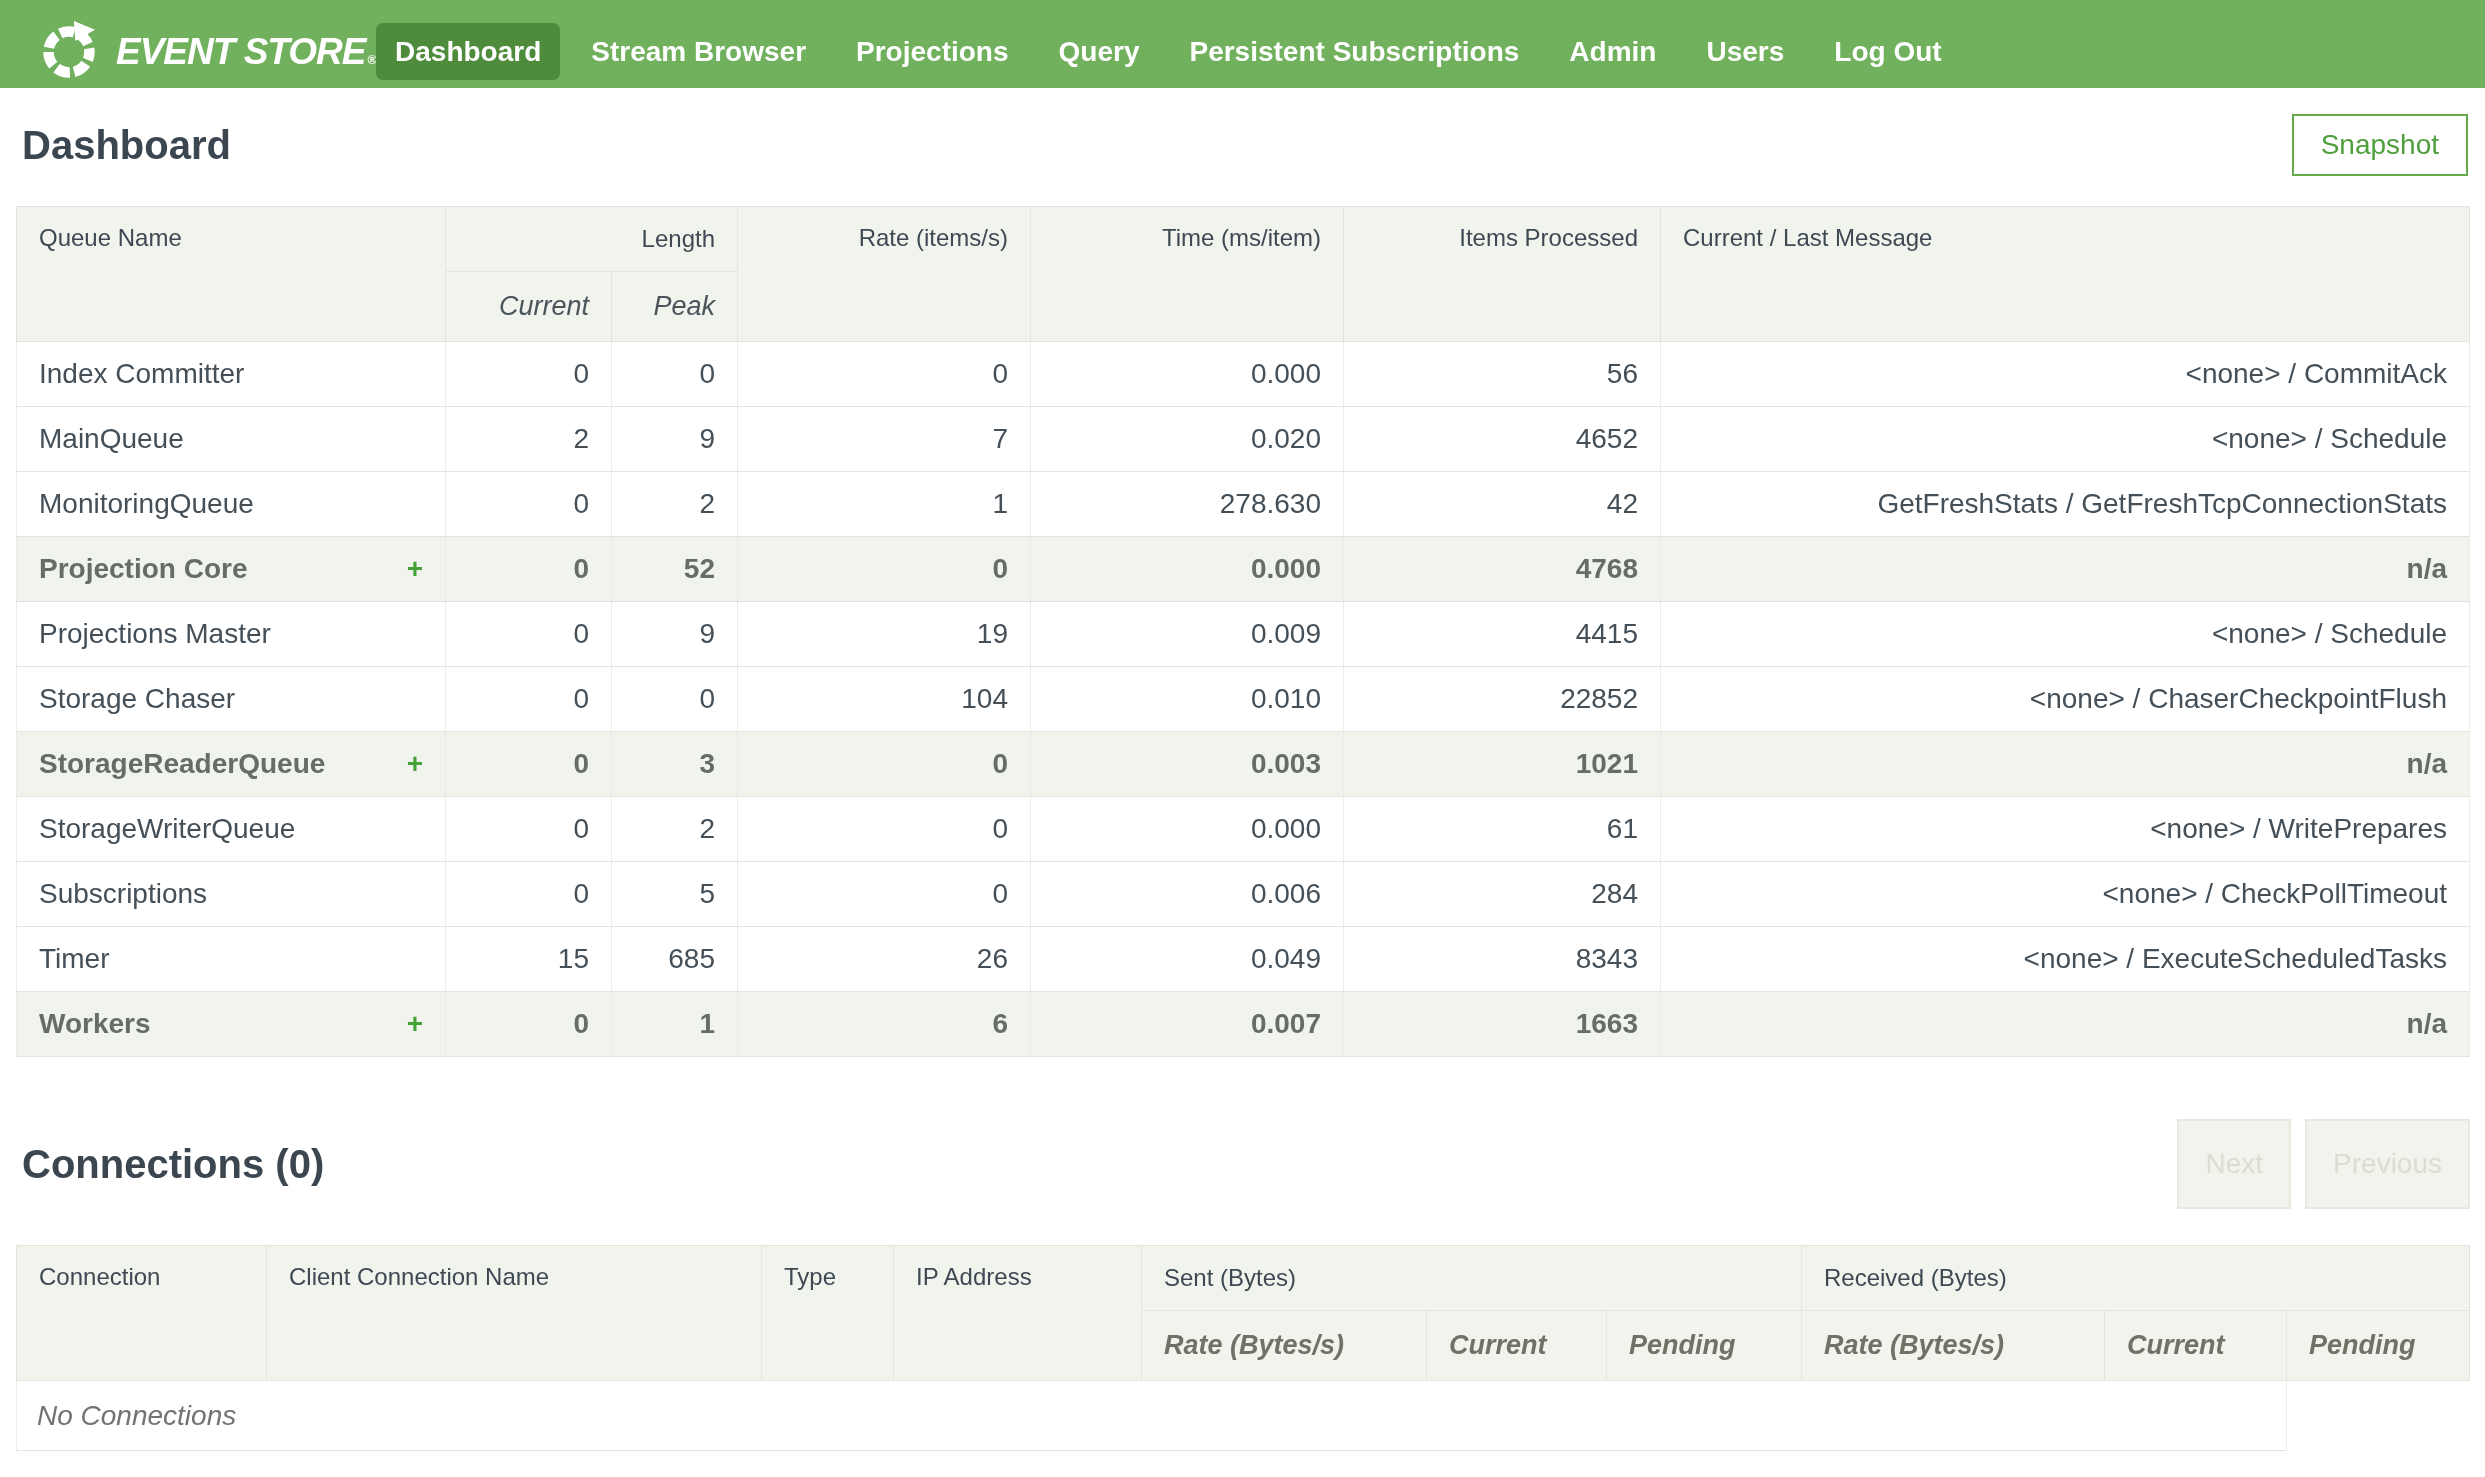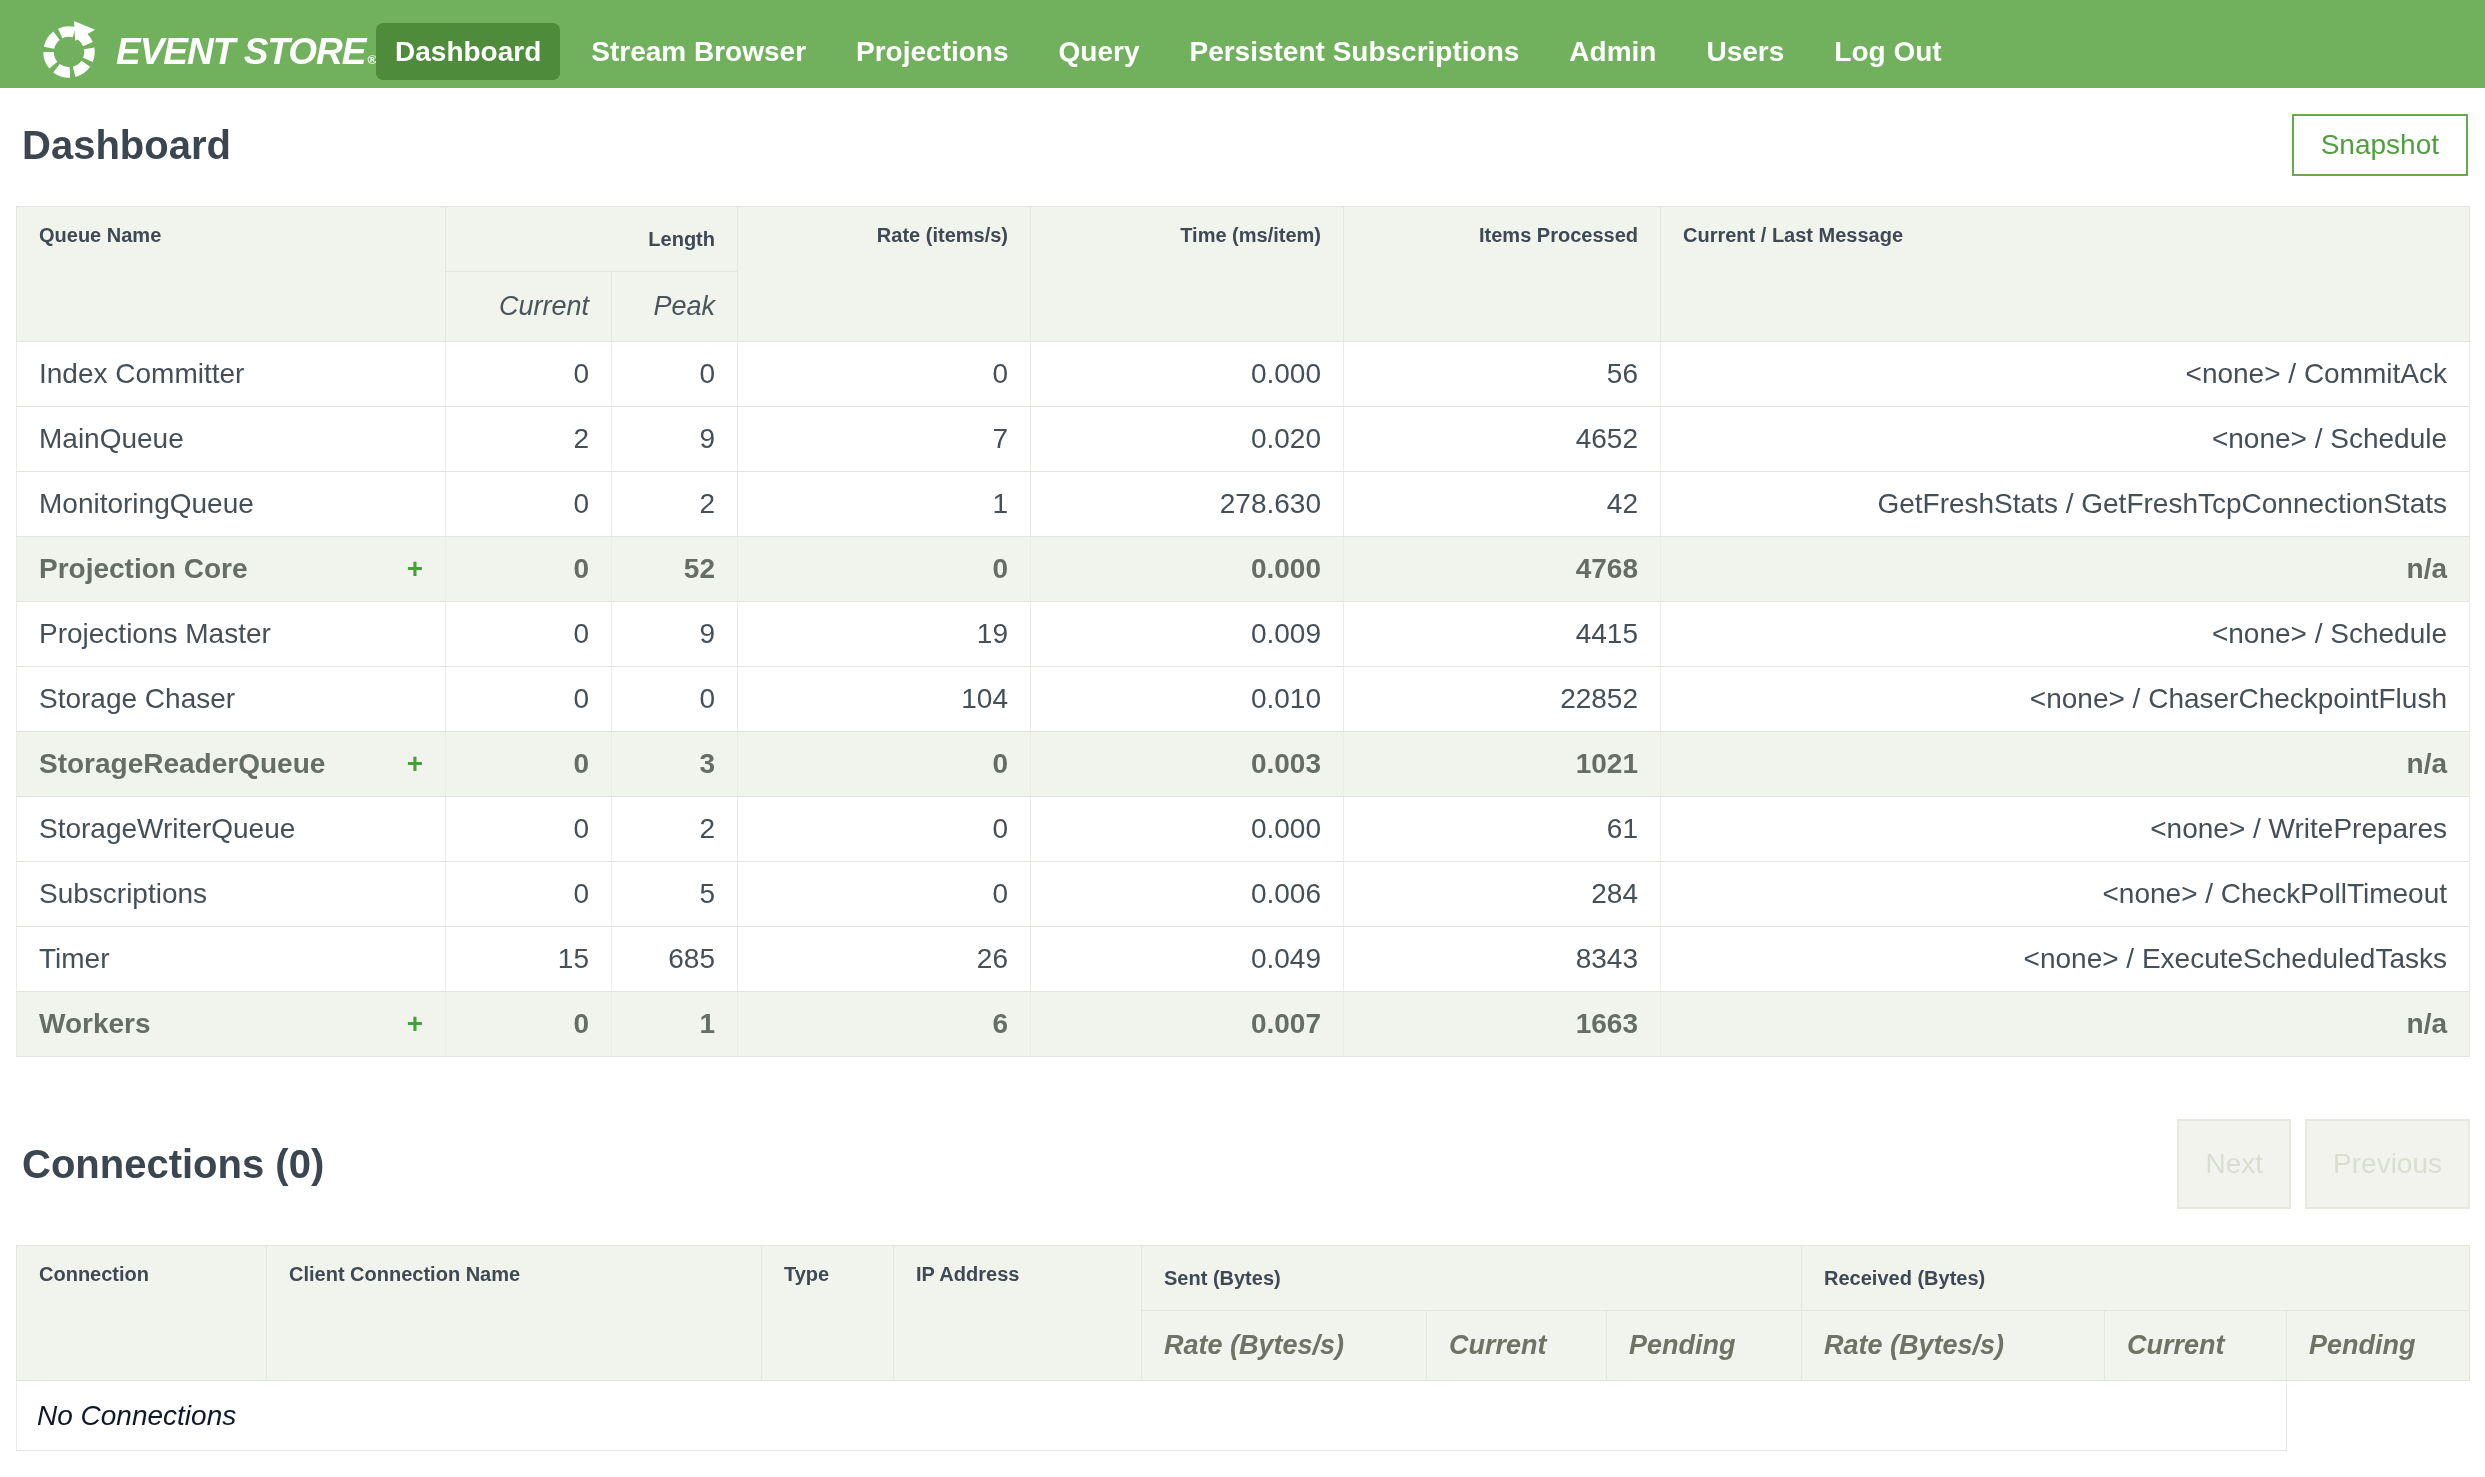--- a/index.html
+++ b/index.html
@@ -89,22 +89,22 @@
     padding:13px 27px;
     border-radius:0;
     cursor:pointer;
   }
 
   
   table{width:100%;border-collapse:collapse;table-layout:fixed;}
   thead th{
     background:var(--header-bg);
     color:var(--th-color);
-    font-size:20px;
-    font-weight:700;
+    font-size:24px;
+    font-weight:400;
     border:1px solid var(--border-light);
     padding:0 22px;
   }
   thead tr.h1 th{height:65px;}
   thead tr.h2 th{height:70px;}
   th.span2{vertical-align:top;padding-top:17px;}
   th.left{text-align:left;}
   th.right{text-align:right;}
   .sub-th{
     font-style:italic;
@@ -158,21 +158,21 @@
     border-radius:0;
   }
   .conn-sub-th{
     font-style:italic;
     font-weight:700;
     color:#6e7366;
     font-size:27px;
   }
   td.empty-row{
     font-style:italic;
-    color:#0f172a;
+    color:#737373;
     padding:17px 20px;
     height:70px;
   }
   td.no-border{border:none;background:#fff;}
 </style>
 </head>
 <body>
 
 <header class="navbar">
   <div class="brand">

